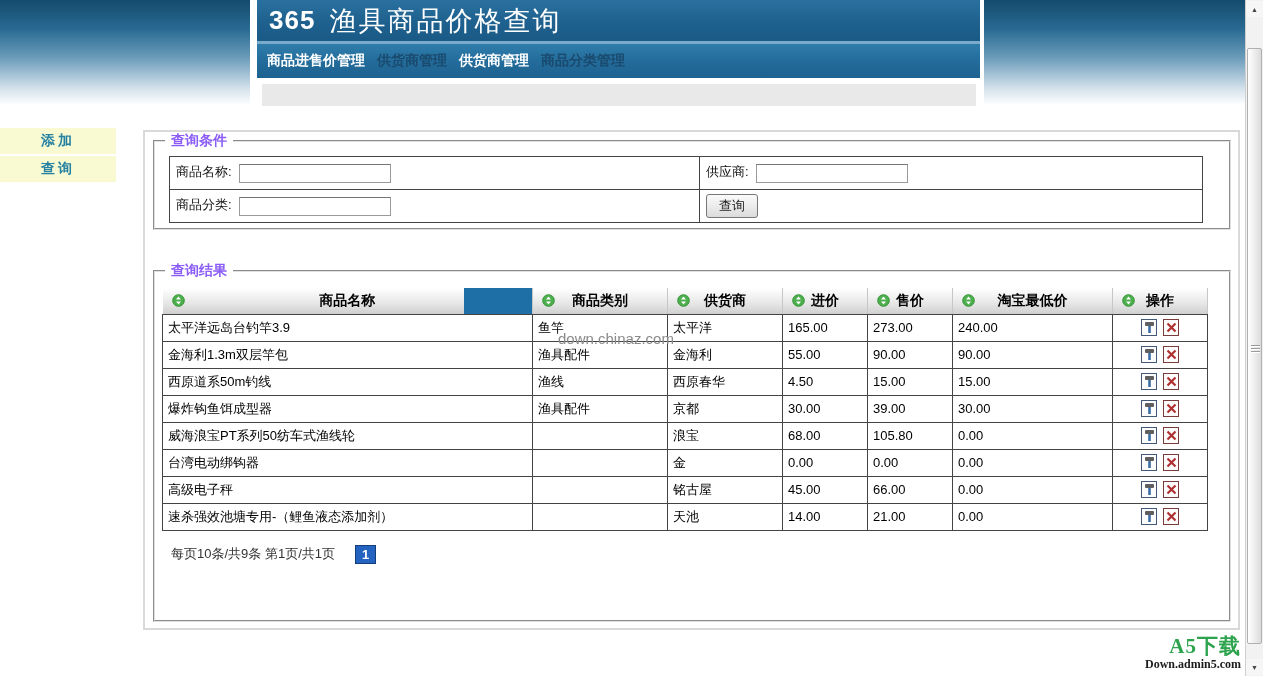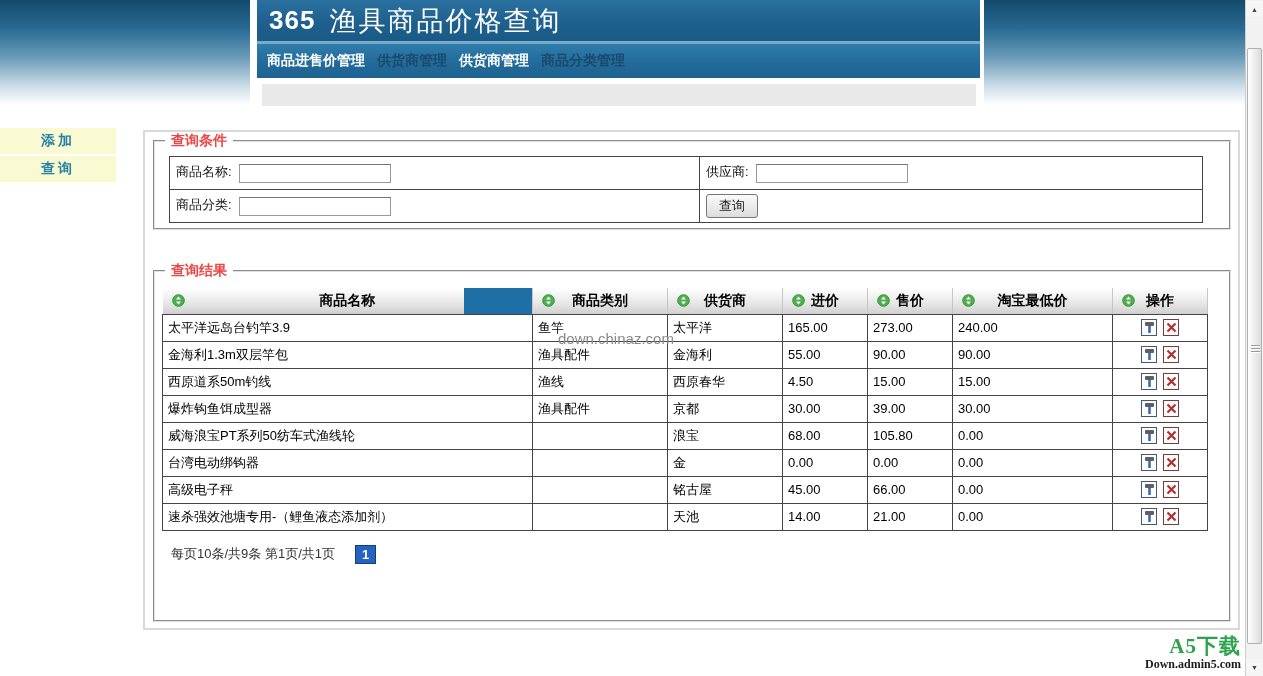--- a/index.html
+++ b/index.html
@@ -25,21 +25,21 @@
   
   .sidebar { position:absolute; left:0; top:128px; width:133px; }
   .side-item { width:116px; height:26px; background:#fafad2; color:#2581a2; font-weight:bold;
     font-size:14px; display:flex; align-items:center; justify-content:center; margin-bottom:2px;
     letter-spacing:3px; cursor:pointer; }
 
   
   .main-panel { position:absolute; left:143px; top:130px; width:1097px; height:500px;
     border:2px solid #d9d9d9; background:#fff; }
   fieldset { position:absolute; border:2px groove #e0e0e0; background:#fff; }
-  legend { font-weight:bold; color:#ef4444; font-size:14px; margin-left:10px; padding:0 6px; }
+  legend { font-weight:bold; color:#8b5cf6; font-size:14px; margin-left:10px; padding:0 6px; }
   .fs-query { left:8px; top:0px; width:1078px; height:98px; }
   .fs-results { left:8px; top:130px; width:1078px; height:360px; }
 
   
   .cond-table { border-collapse:collapse; margin:6px 0 0 14px; width:1034px; }
   .cond-table td { border:1px solid #444; height:33px; font-size:13px; padding-left:6px; color:#111; }
   .cond-c1 { width:530px; }
   .txt { width:152px; height:19px; border:1px solid #9a9a9a; border-top-color:#767676;
     font-size:13px; padding:1px 3px; margin-left:4px; vertical-align:middle; }
   .query-btn { font-size:13px; padding:2px 12px; color:#222;

